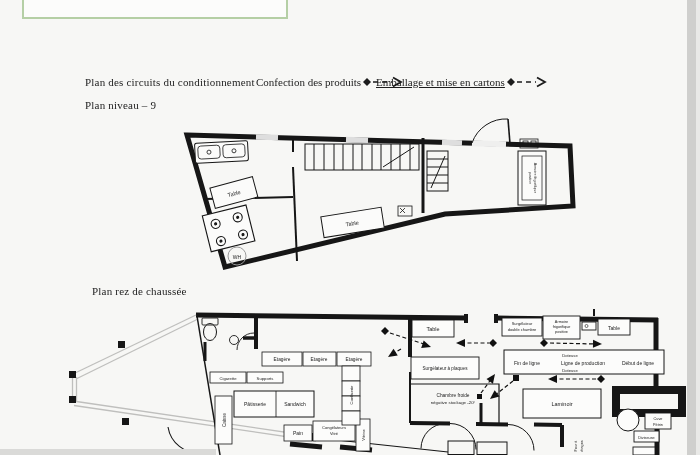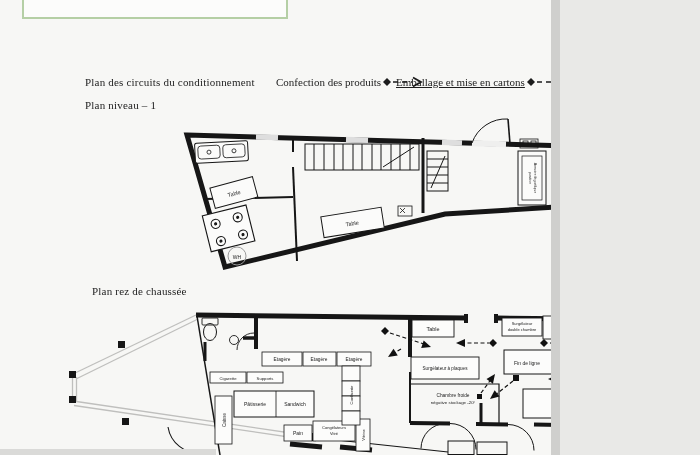--- a/index.html
+++ b/index.html
@@ -1,21 +1,21 @@
 <!DOCTYPE html>
 <html><head>
 <meta charset="utf-8">
 <style>
   html,body{margin:0;padding:0;background:#e9e9e7;}
-  .page{position:relative;width:560px;height:455px;background:#f7f7f5;overflow:hidden;
+  .page{position:relative;width:696px;height:455px;background:#f7f7f5;overflow:hidden;
         font-family:"Liberation Serif",serif;}
   .green-box{position:absolute;left:22px;top:-14px;width:262px;height:29px;
              background:#fcfcfb;border:2px solid #b5cfa5;}
   .hdr{position:absolute;font-size:11px;color:#1d1d1d;white-space:nowrap;letter-spacing:.2px;}
-  .legend{position:absolute;display:flex;align-items:center;font-size:11px;color:#1d1d1d;white-space:nowrap;margin-left:20px;}
+  .legend{position:absolute;display:flex;align-items:center;font-size:11px;color:#1d1d1d;white-space:nowrap;}
   .leg-arrow{margin-left:1px;display:block;}
   .plans{position:absolute;left:0;top:0;}
   .plans text{font-family:"Liberation Sans",sans-serif;fill:#1c1c1c;}
   .edge-right{position:absolute;right:0;top:0;width:9px;height:455px;background:#cfcfcd;}
   .edge-bottom{position:absolute;left:0;bottom:0;width:216px;height:6px;background:#dadad8;}
 </style>
 </head>
 <body>
 
 <div class="page">
@@ -35,21 +35,21 @@
 
   <div class="legend" style="left:376px;top:76px;text-decoration:underline;">
     <span>Emballage et mise en cartons</span>
     <svg class="leg-arrow" width="42" height="12" viewBox="0 0 42 12">
       <polygon points="1,6 5,2 9,6 5,10" fill="#1c1c1c"></polygon>
       <line x1="11" y1="6" x2="30" y2="6" stroke="#1c1c1c" stroke-width="1.4" stroke-dasharray="5 4"></line>
       <path d="M31,1.5 L39,6 L31,10.5" fill="none" stroke="#1c1c1c" stroke-width="1.8"></path>
     </svg>
   </div>
 
-  <div class="hdr" style="left:85px;top:99px;">Plan  niveau – 1</div>
+  <div class="hdr" style="left:85px;top:99px;">Plan  niveau – 9</div>
 
   <div class="hdr" style="left:92px;top:285px;">Plan rez de chaussée</div>
 
   <svg class="plans" width="700" height="455" viewBox="0 0 700 455">
 
     <g stroke="#161616">
 
       <path d="M187,135 L570,146 L573,206 L445,214 L225,267 Z" fill="none" stroke-width="5" stroke-linejoin="miter"></path>
 
       <g stroke="#dedede" stroke-width="5.5">

